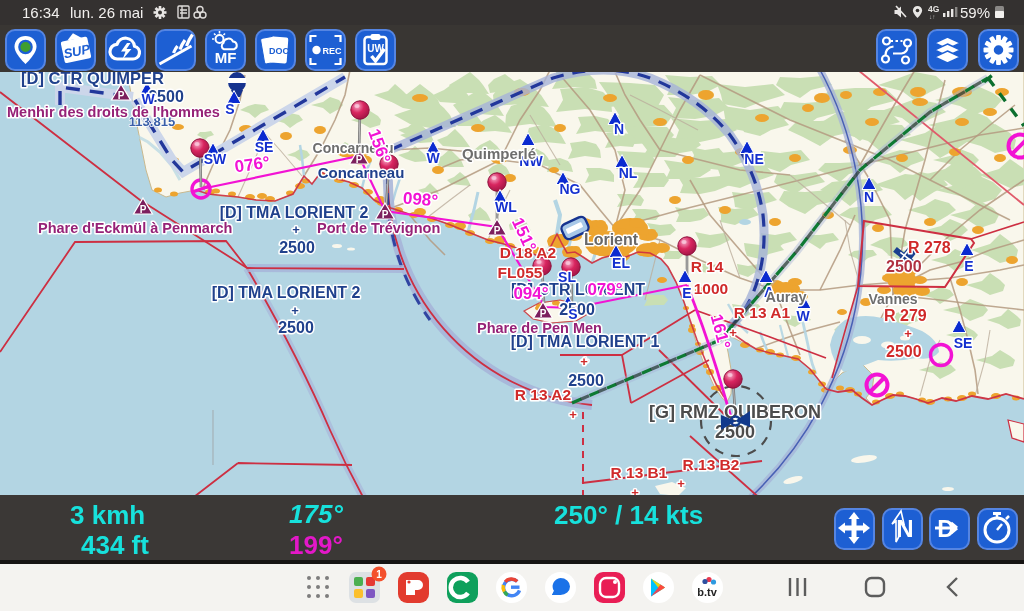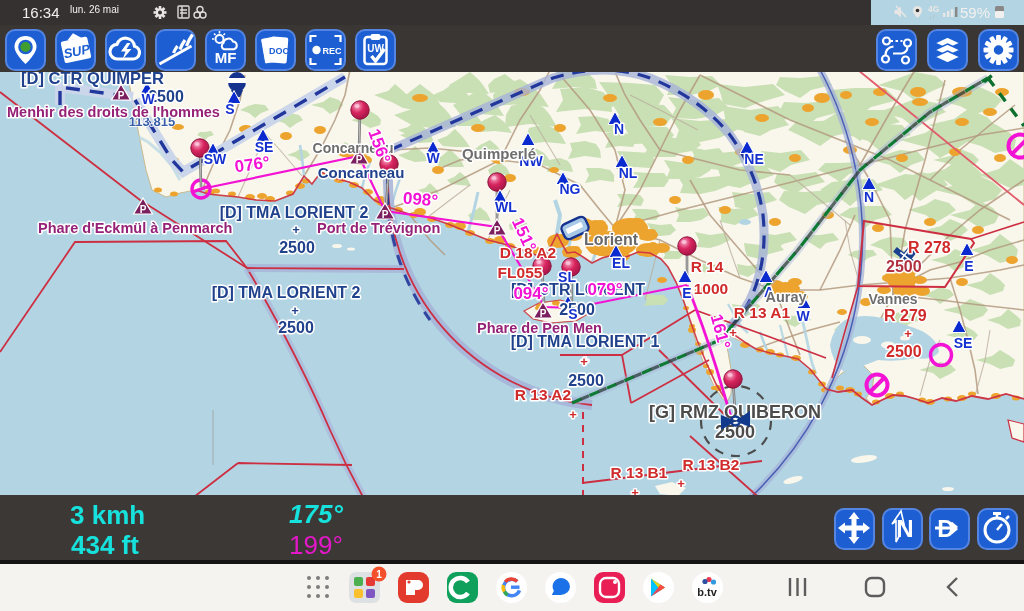--- a/index.html
+++ b/index.html
@@ -1,25 +1,25 @@
 <!DOCTYPE html>
 <html><head>
 <meta charset="utf-8">
 <style>
   html,body{margin:0;padding:0;width:1024px;height:611px;overflow:hidden;
     font-family:"Liberation Sans",sans-serif;background:#b5d7e5;}
   #stage{position:relative;width:1024px;height:611px;}
-  #statusbar{position:absolute;left:0;top:0;width:871px;height:25px;background:#343130;color:#f2f0ee;}
+  #statusbar{position:absolute;left:0;top:0;width:1024px;height:25px;background:#343130;color:#f2f0ee;}
   #toolbar{position:absolute;left:0;top:25px;width:1024px;height:47px;background:#393633;}
   .btn{position:absolute;width:41px;height:42px;top:4px;background:#1d5fd3;border:2px solid #5585e2;border-radius:10px;box-sizing:border-box;}
   #infobar{position:absolute;left:0;top:495px;width:1024px;height:65px;background:#3b3836;}
   #blackstrip{position:absolute;left:0;top:560px;width:1024px;height:4px;background:#161413;}
   #navbar{position:absolute;left:0;top:564px;width:1024px;height:47px;background:#f4f3f0;}
   .cy{color:#17e1dc;font-weight:bold;font-size:26px;line-height:1;}
-  .mg{color:#e318c8;font-weight:normal;font-size:26px;line-height:1;}
+  .mg{color:#e318c8;font-weight:bold;font-size:26px;line-height:1;}
   svg{display:block;}
   text{font-family:"Liberation Sans",sans-serif;}
 </style>
 </head>
 <body>
 <div id="stage">
 
   <svg id="map" width="1024" height="611" viewBox="0 0 1024 611" style="position:absolute;left:0;top:0;">
 <rect x="0" y="0" width="1024" height="611" fill="#b3d5e3"></rect>
 <path d="M125 60 L134 110 L140 140 L146 170 L152 190 L166 197 L180 193 L196 190 L203 188 L208 194 L220 196 L238 197 L256 200 L275 201 L293 194 L304 176 L312 184 L321 172 L334 178 L349 182 L362 188 L374 200 L391 208 L409 214 L428 217 L448 224 L468 232 L488 240 L508 245 L528 252 L544 258 L551 246 L557 234 L562 244 L567 253 L575 252 L583 257 L592 263 L602 258 L613 255 L626 257 L638 252 L650 253 L661 259 L668 267 L676 282 L684 302 L690 322 L696 342 L704 364 L714 386 L722 398 L727 402 L731 394 L732 375 L728 352 L724 334 L734 338 L745 344 L756 349 L770 353 L785 356 L798 359 L810 369 L818 379 L826 389 L834 381 L842 373 L852 368 L858 360 L866 368 L874 376 L872 390 L866 398 L872 405 L882 400 L893 395 L905 396 L916 399 L928 403 L942 398 L956 401 L972 396 L988 399 L1006 394 L1024 399 L1024 60 Z" fill="#f9f7ec" stroke="#c9b98f" stroke-width="1"></path>
@@ -593,21 +593,21 @@
 <text x="715" y="333" transform="rotate(75 715 333)" font-size="17" font-weight="bold" fill="#f213d4" text-anchor="middle" style="paint-order:stroke;stroke:#ffffff;stroke-width:3px;stroke-linejoin:round">161°</text>
 <g fill="#123a8c">
         <path d="M721 415 L736 421 L721 430 Z"></path>
         <path d="M750 411 L735 421 L750 427 Z"></path>
         <circle cx="735.5" cy="421" r="4.5" fill="none" stroke="#123a8c" stroke-width="2.5"></circle>
       </g>
 </svg>
 
   <div id="statusbar">
     <div style="position:absolute;left:22px;top:4px;font-size:15px;">16:34</div>
-    <div style="position:absolute;left:70px;top:4px;font-size:10px;">lun. 26 mai</div>
+    <div style="position:absolute;left:70px;top:4px;font-size:15px;">lun. 26 mai</div>
     <svg width="1024" height="25" style="position:absolute;left:0;top:0">
 
       <g fill="#e8e6e4">
         <circle cx="160" cy="12.5" r="4.2"></circle>
         <g stroke="#e8e6e4" stroke-width="2.6">
           <line x1="160" y1="6" x2="160" y2="19"></line>
           <line x1="153.5" y1="12.5" x2="166.5" y2="12.5"></line>
           <line x1="155.5" y1="8" x2="164.5" y2="17"></line>
           <line x1="155.5" y1="17" x2="164.5" y2="8"></line>
         </g>
@@ -732,23 +732,24 @@
           <rect x="996.1" y="10" width="4.8" height="7" rx="1" fill="#fff" transform="rotate(330 998.5 25)"></rect>
           <circle cx="998.5" cy="25" r="10.5" fill="#fff"></circle>
           <circle cx="998.5" cy="25" r="6" fill="#1d5fd3"></circle>
           <circle cx="998.5" cy="25" r="6" fill="none" stroke="#fff" stroke-width="2.5"></circle>
         </g>
 </svg>
   </div>
 
   <div id="infobar">
     <div class="cy" style="position:absolute;left:70px;top:7px;">3 kmh</div>
-    <div class="cy" style="position:absolute;left:71px;top:37px;">434 ft</div>
+    <div class="cy" style="position:absolute;left:81px;top:37px;">434 ft</div>
     <div class="cy" style="position:absolute;left:289px;top:6px;font-style:italic;">175°</div>
     <div class="mg" style="position:absolute;left:289px;top:37px;">199°</div>
+    <div class="cy" style="position:absolute;left:554px;top:7px;">250° / 14 kts</div>
     <div class="btn" style="left:834px;top:13px;"></div>
     <div class="btn" style="left:882px;top:13px;"></div>
     <div class="btn" style="left:929px;top:13px;"></div>
     <div class="btn" style="left:977px;top:13px;"></div>
     <svg width="1024" height="65" style="position:absolute;left:0;top:0" id="infoicons">
 <g>
           <path d="M854 17 l5.5 7 h-11 z" fill="#fff" transform="rotate(0 854 33)"></path>
           <path d="M854 17 l5.5 7 h-11 z" fill="#fff" transform="rotate(90 854 33)"></path>
           <path d="M854 17 l5.5 7 h-11 z" fill="#fff" transform="rotate(180 854 33)"></path>
           <path d="M854 17 l5.5 7 h-11 z" fill="#fff" transform="rotate(270 854 33)"></path>

